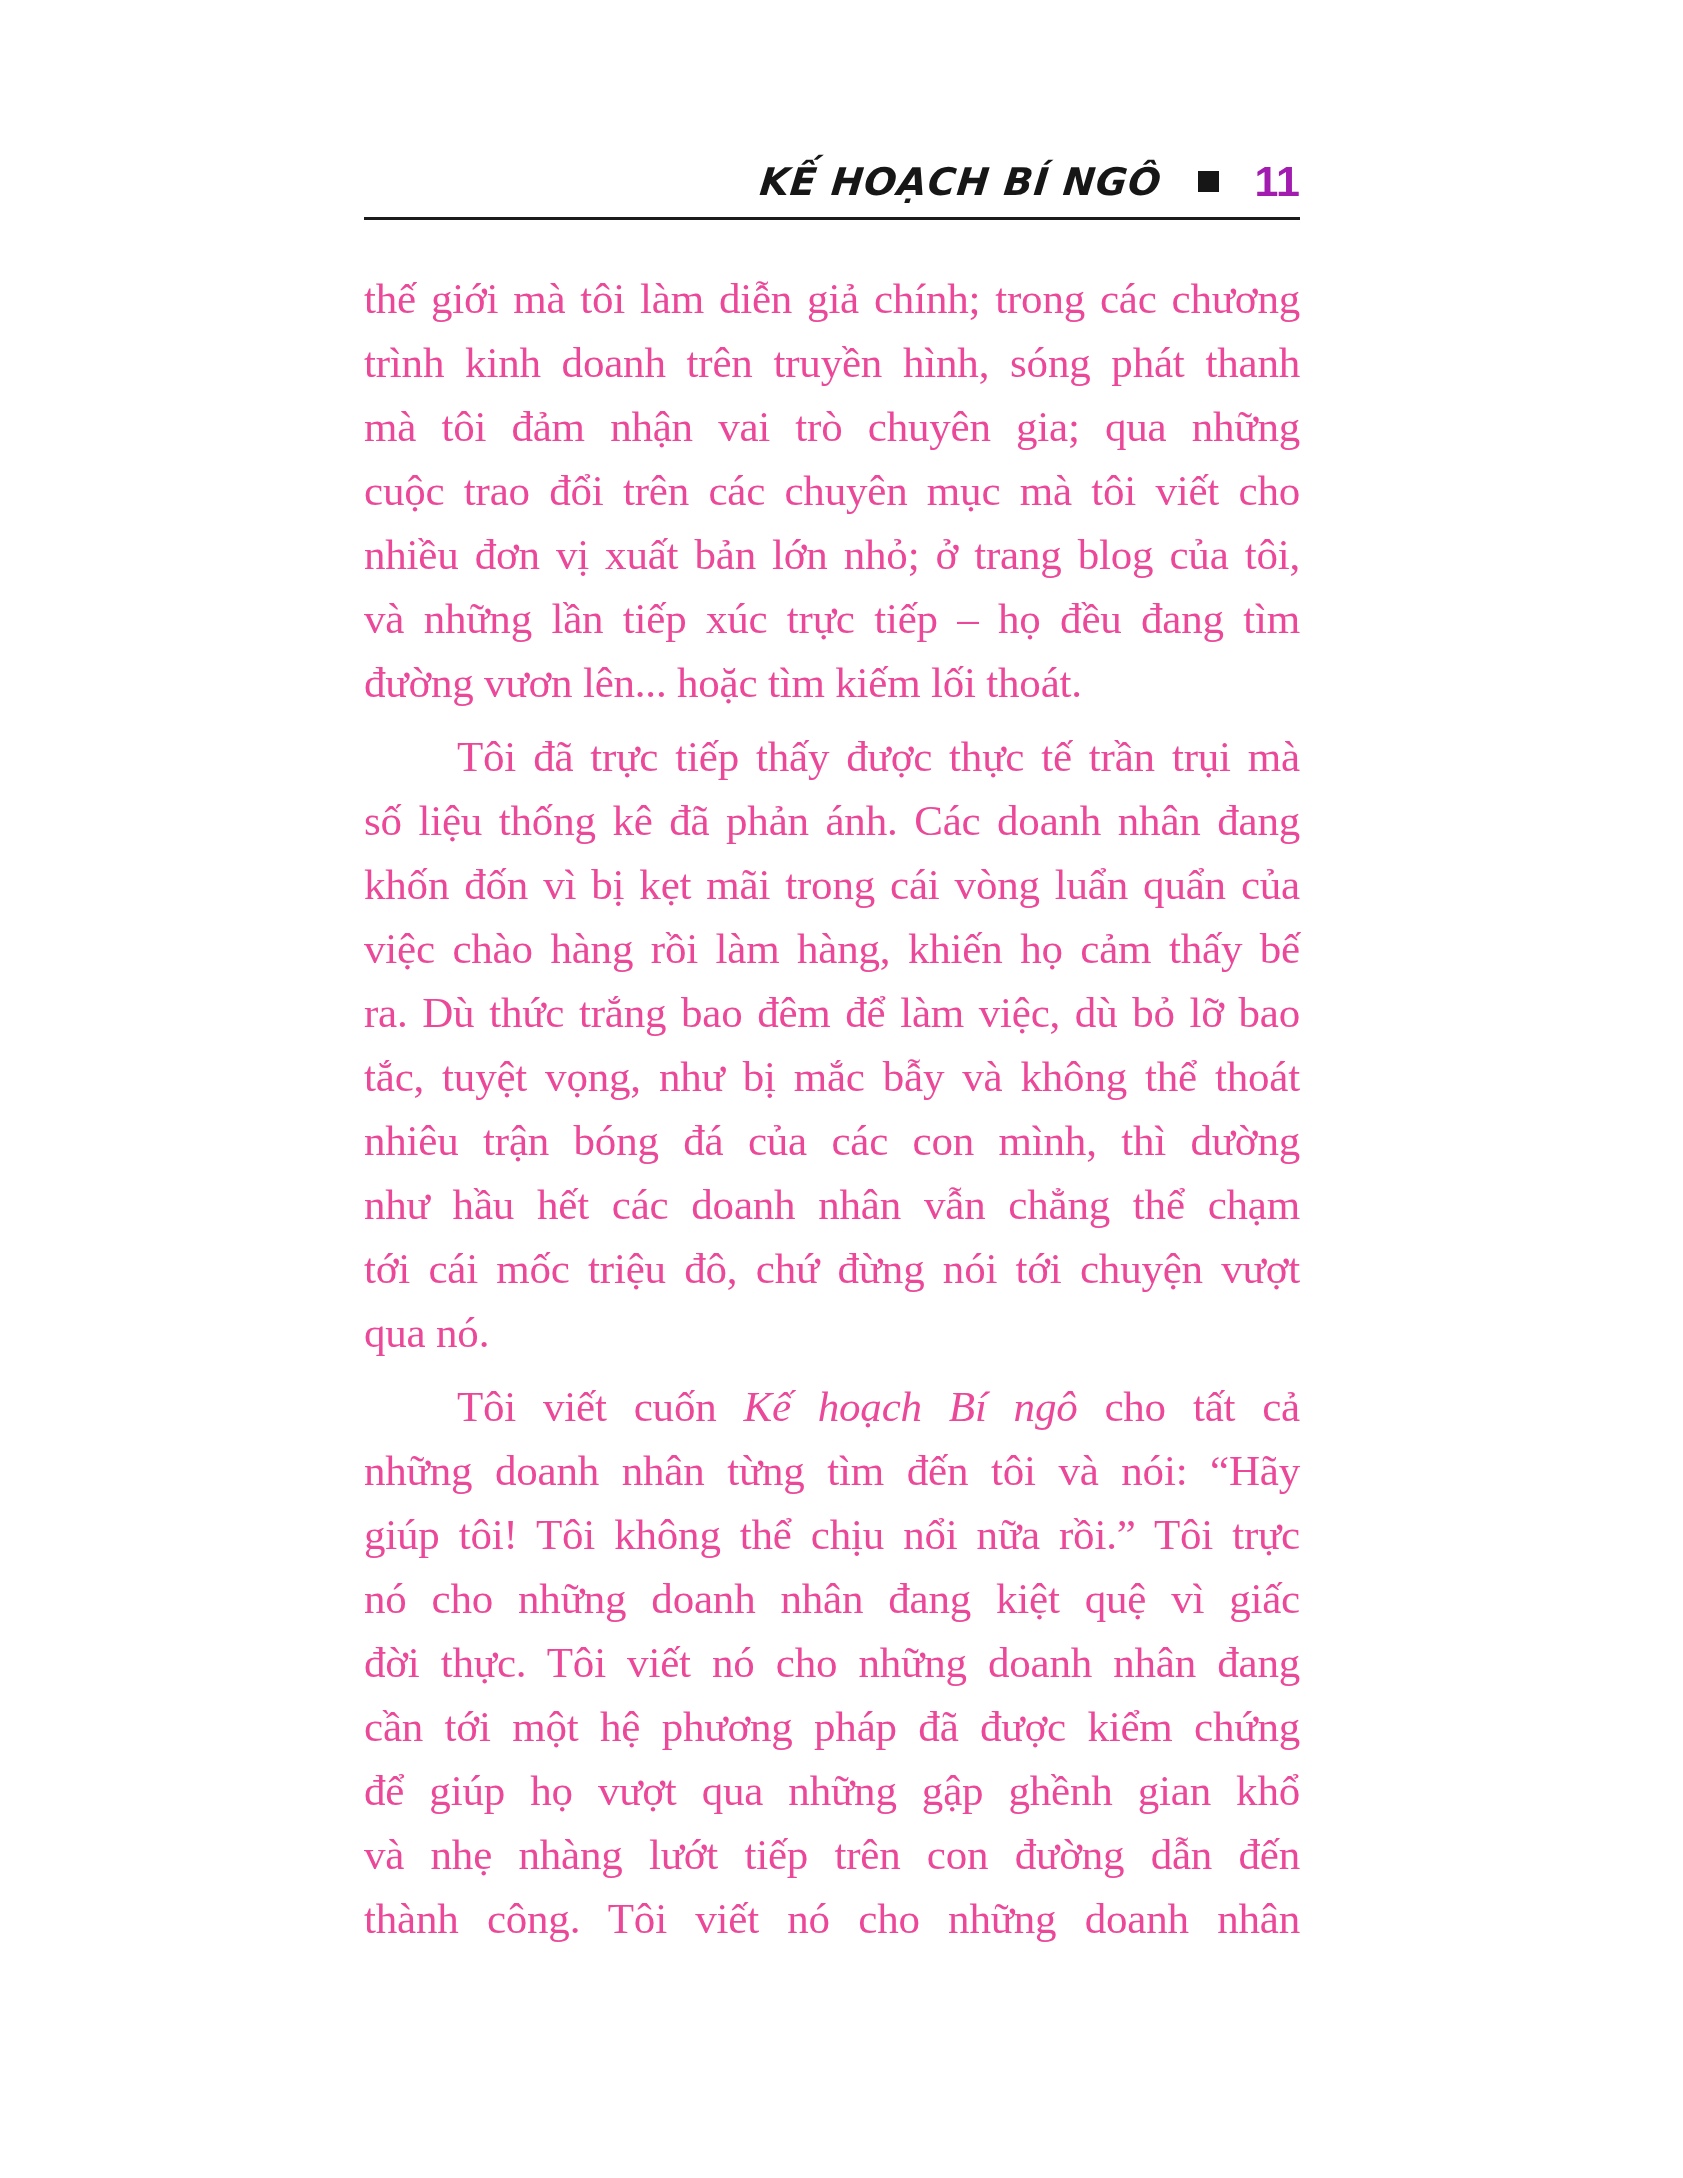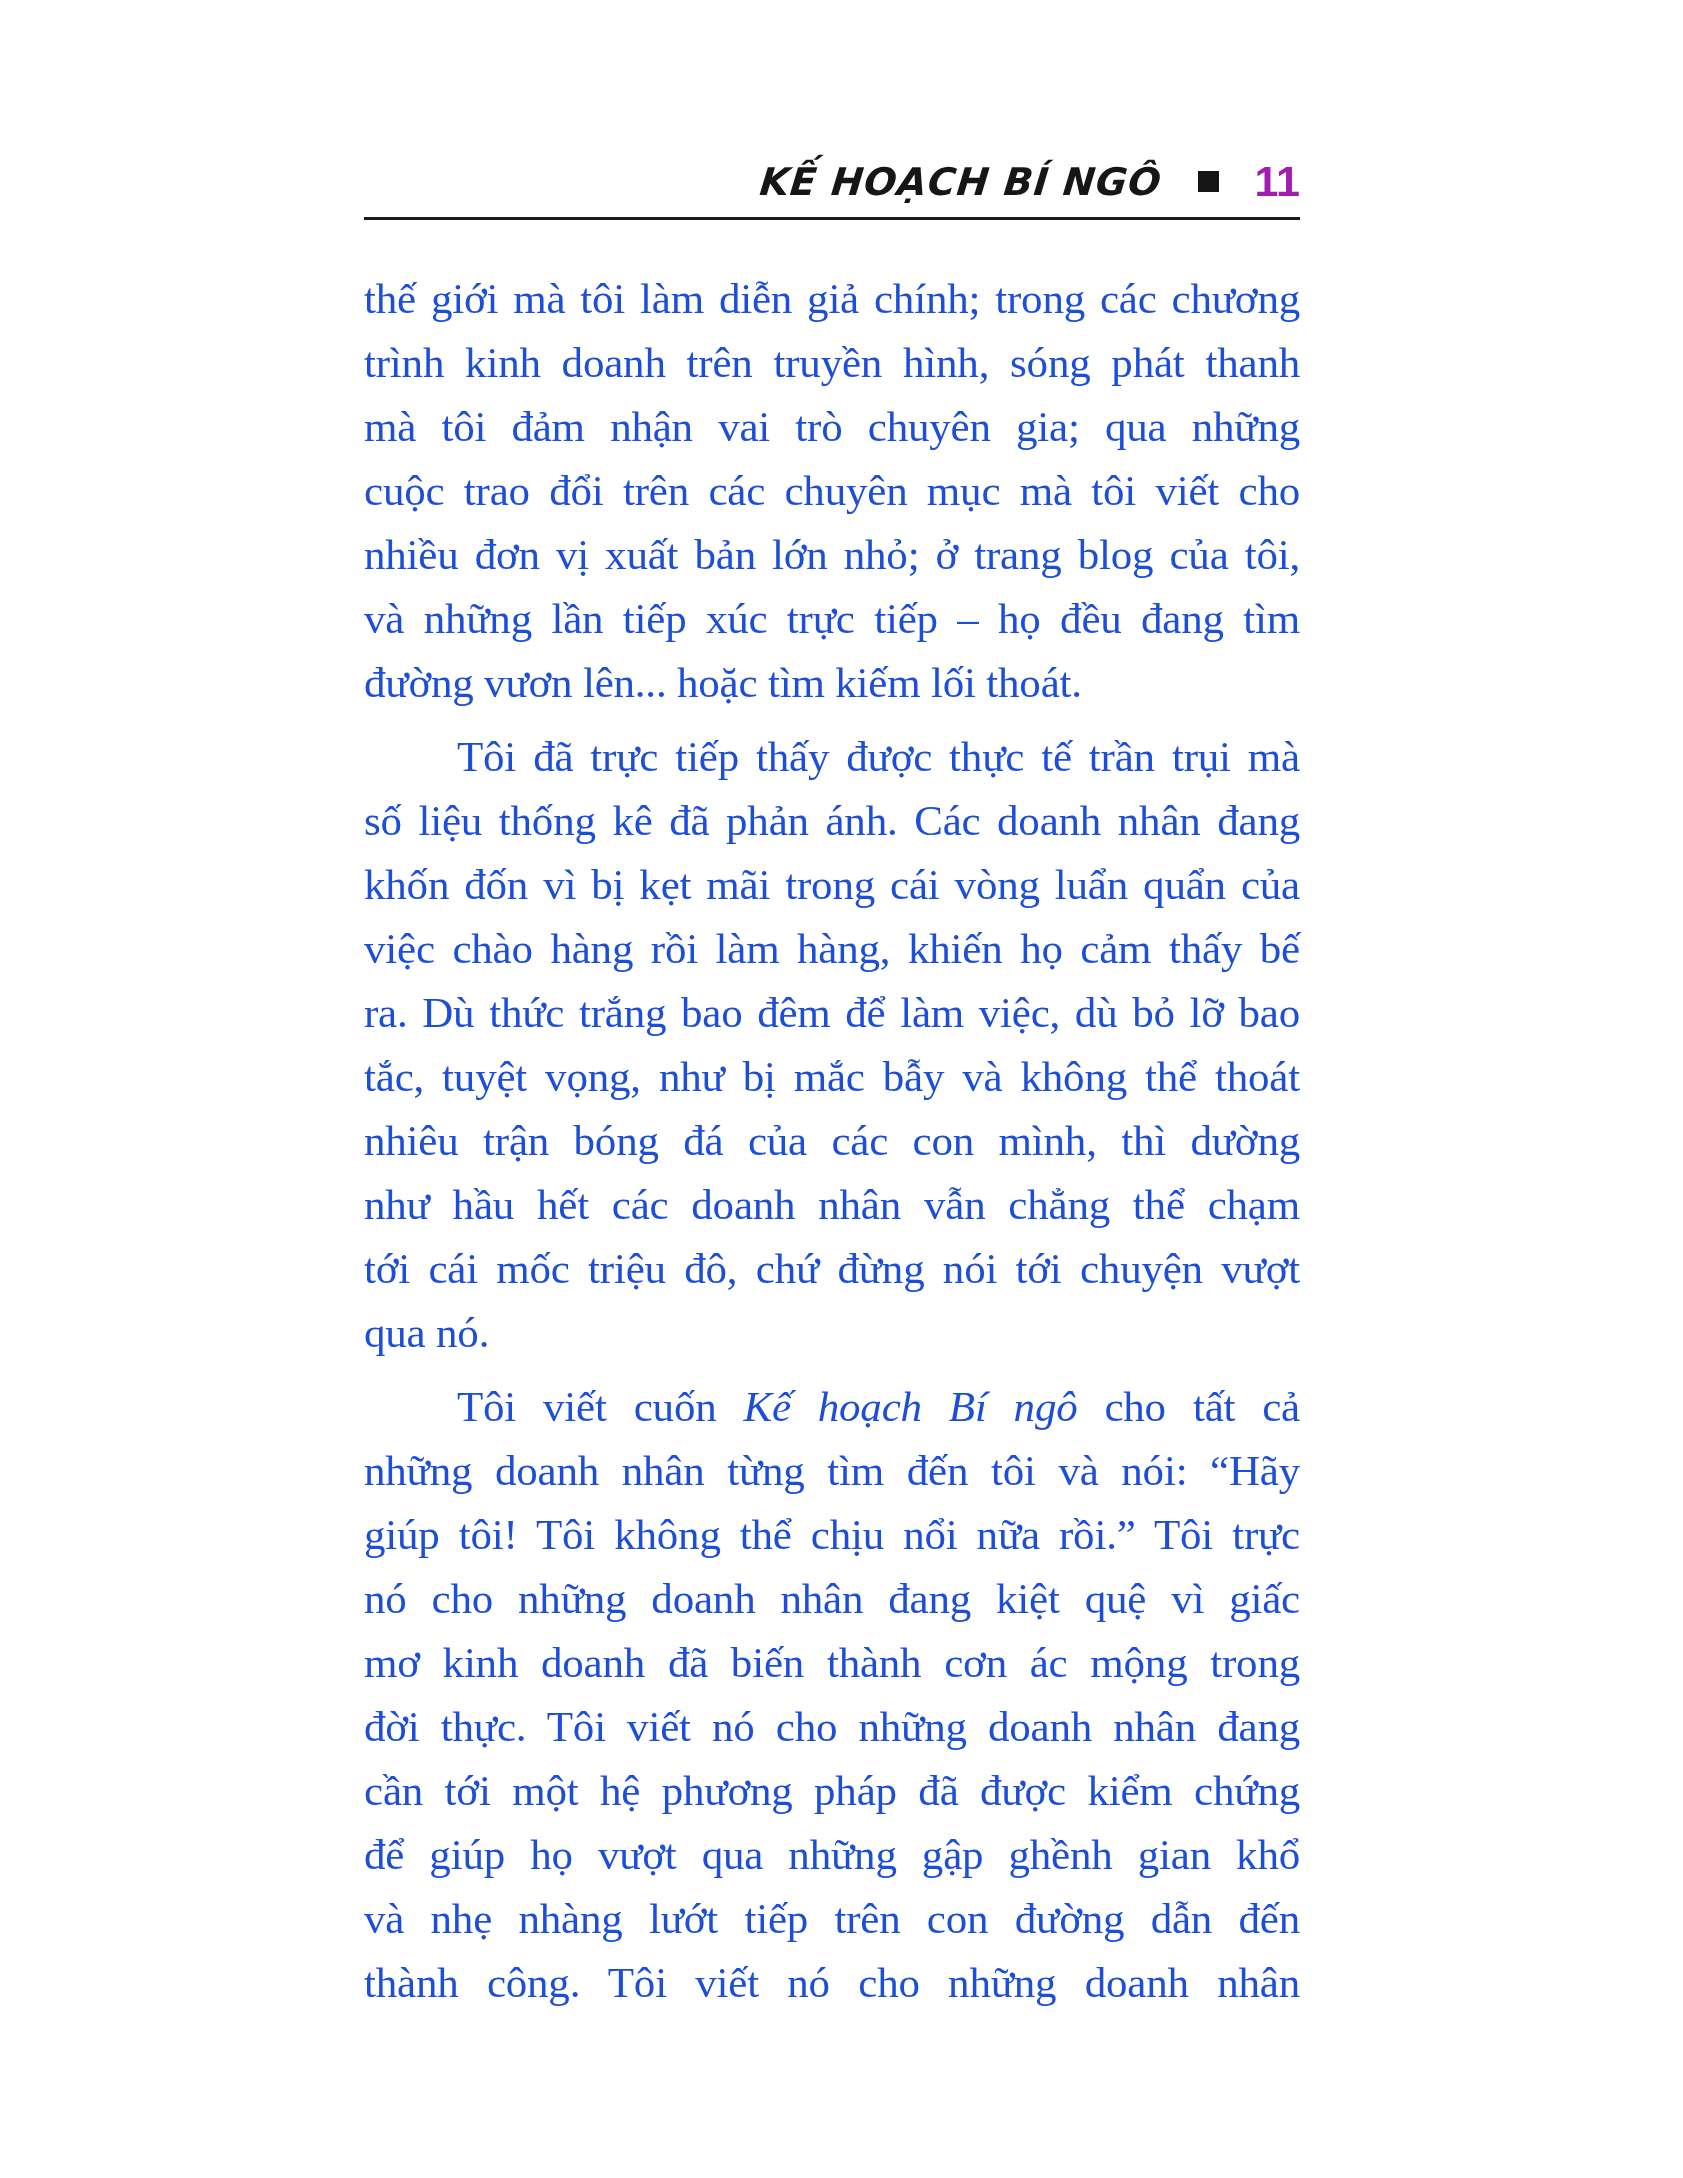--- a/index.html
+++ b/index.html
@@ -50,21 +50,21 @@
     height:3px;
     background:#1b1b1b;
   }
   .body-text{
     position:absolute;
     left:364px;
     top:267px;
     width:936px;
     font-size:43px;
     letter-spacing:-0.2px;
-    color:#1d4ed8;
+    color:#ec4899;
   }
   .line{
     line-height:64px;
     text-align:justify;
     text-align-last:justify;
     white-space:normal;
   }
   .line.indent{ text-indent:93px; }
   .line.para-end{ text-align-last:left; }
   .line.para-gap{ margin-top:10px; }
@@ -98,21 +98,20 @@
       <div class="line">ra. Dù thức trắng bao đêm để làm việc, dù bỏ lỡ bao</div>
       <div class="line">tắc, tuyệt vọng, như bị mắc bẫy và không thể thoát</div>
       <div class="line">nhiêu trận bóng đá của các con mình, thì dường</div>
       <div class="line">như hầu hết các doanh nhân vẫn chẳng thể chạm</div>
       <div class="line">tới cái mốc triệu đô, chứ đừng nói tới chuyện vượt</div>
       <div class="line para-end">qua nó.</div>
       <div class="line indent para-gap"><span>Tôi viết cuốn </span><span class="em">Kế hoạch Bí ngô</span><span> cho tất cả</span></div>
       <div class="line">những doanh nhân từng tìm đến tôi và nói: “Hãy</div>
       <div class="line">giúp tôi! Tôi không thể chịu nổi nữa rồi.” Tôi trực</div>
       <div class="line">nó cho những doanh nhân đang kiệt quệ vì giấc</div>
-      <div class="line">mơ kinh doanh đã biến thành cơn ác mộng trong</div>
       <div class="line">đời thực. Tôi viết nó cho những doanh nhân đang</div>
       <div class="line">cần tới một hệ phương pháp đã được kiểm chứng</div>
       <div class="line">để giúp họ vượt qua những gập ghềnh gian khổ</div>
       <div class="line">và nhẹ nhàng lướt tiếp trên con đường dẫn đến</div>
       <div class="line">thành công. Tôi viết nó cho những doanh nhân</div>
     </main>
 
 </div>
 
 

